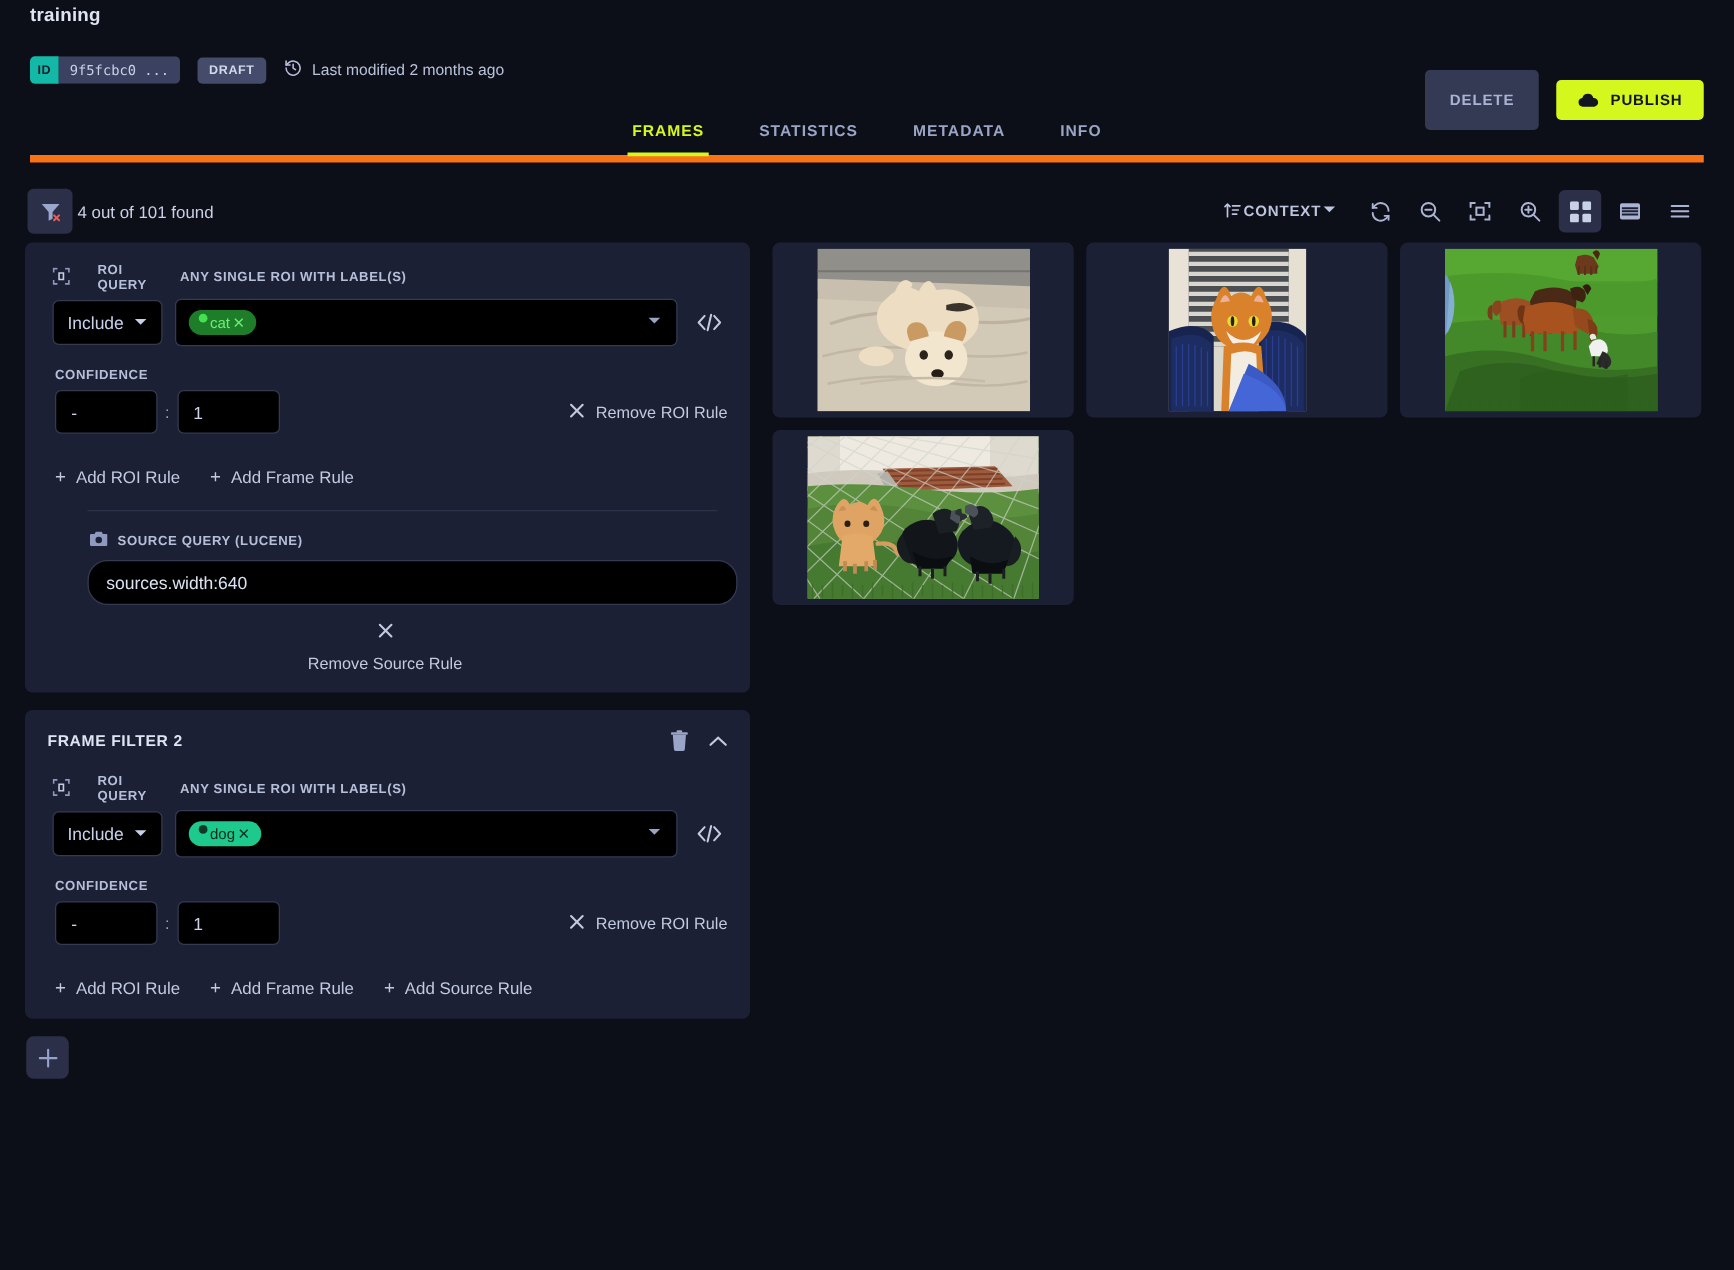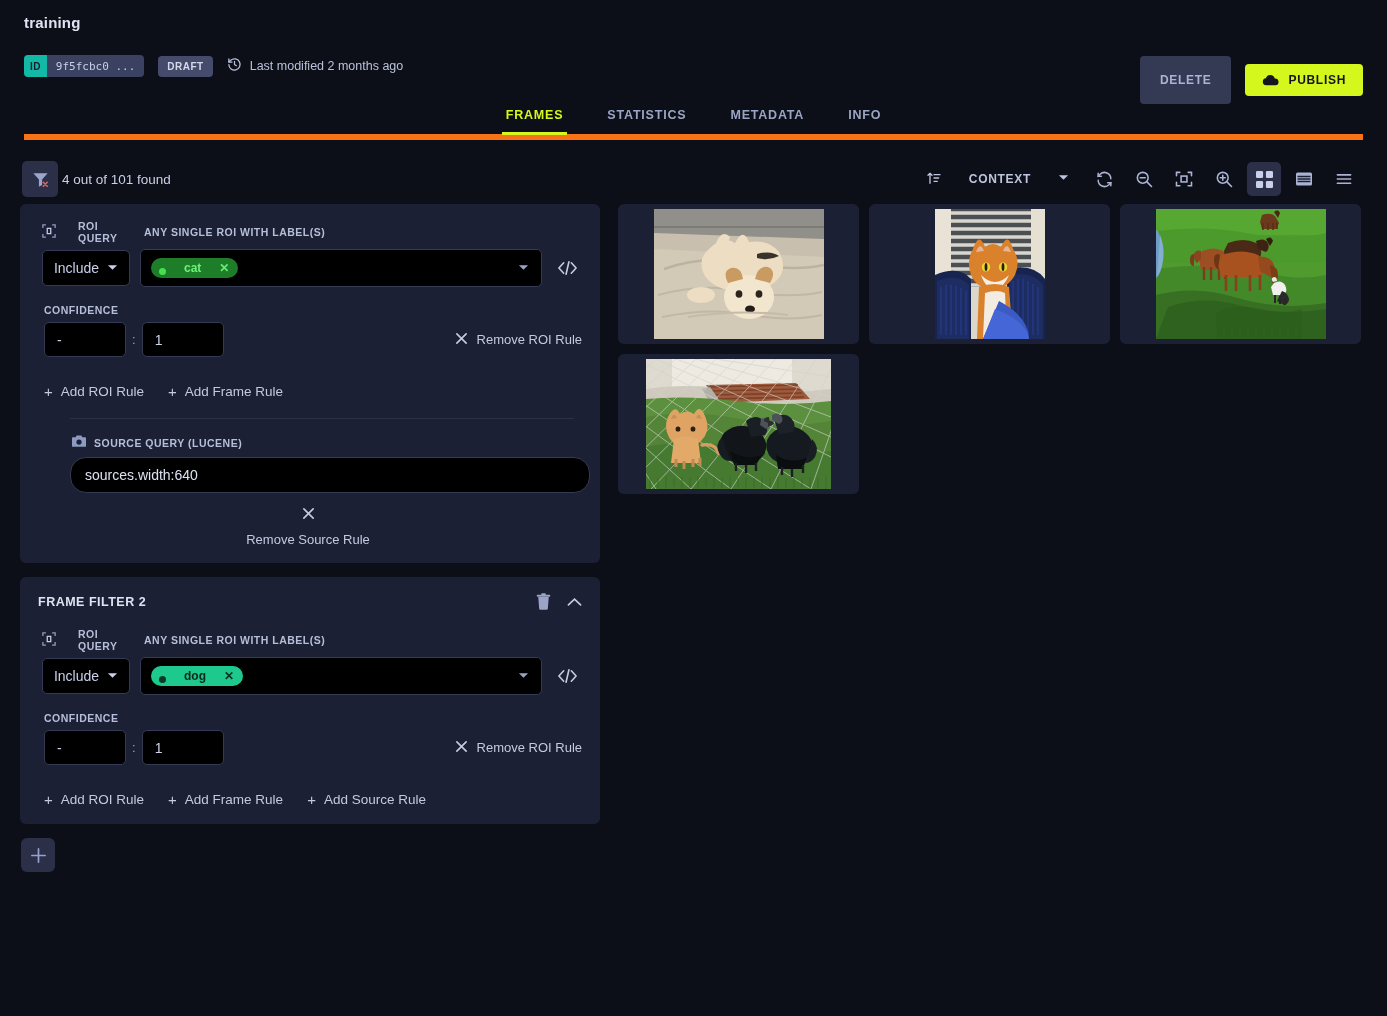--- a/index.html
+++ b/index.html
@@ -5,21 +5,21 @@
   * { box-sizing: border-box; margin: 0; padding: 0; }
   html, body {
     width: 1387px; height: 1016px;
     background: #0d0f18;
     font-family: "Liberation Sans", sans-serif;
     color: #c3cbe3;
     overflow: hidden;
   }
 
   
-  .header { padding: 14px 24px 0 24px; position: relative; }
+  .header { padding: 4px 24px 0 24px; position: relative; }
   .proj-title {
     font-size: 15px; font-weight: bold; color: #dfe4f2; letter-spacing: .2px;
   }
   .meta-row {
     display: flex; align-items: center; gap: 14px; margin-top: 23px; height: 24px;
   }
   .id-badge {
     display: flex; align-items: center; height: 22px; border-radius: 4px; overflow: hidden;
   }
   .id-badge .k {
@@ -74,21 +74,21 @@
     padding: 22px 26px 0 22px; height: 56px;
   }
   .toolbar-left { display: flex; align-items: center; gap: 4px; }
   .filter-btn {
     width: 36px; height: 36px; background: #2b3048; border-radius: 5px;
     display: flex; align-items: center; justify-content: center; cursor: pointer;
   }
   .found-text { font-size: 13.5px; color: #c8cfe6; }
   .toolbar-right { display: flex; align-items: center; gap: 6px; }
   .ctx-sort {
-    display: flex; align-items: center; gap: 27px; font-size: 12px; font-weight: bold;
+    display: flex; align-items: center; gap: 1px; font-size: 12px; font-weight: bold;
     letter-spacing: .7px; color: #bcc4de; cursor: pointer; margin-right: 12px;
   }
   .ticon {
     width: 34px; height: 34px; display: flex; align-items: center; justify-content: center;
     border-radius: 5px; cursor: pointer;
   }
   .ticon.active { background: #2b3048; }
 
   
   .main { display: flex; padding: 8px 0 0 0; height: 790px; }
@@ -121,22 +121,22 @@
   .select-include {
     width: 88px; height: 36px; background: #000; border: 1px solid #343a52;
     border-radius: 5px; display: flex; align-items: center; justify-content: center;
     gap: 8px; font-size: 14px; color: #c9d1ea; cursor: pointer;
   }
   .multiselect {
     flex: 1; height: 38px; background: #000; border: 1px solid #343a52; border-radius: 5px;
     display: flex; align-items: center; padding: 0 10px; position: relative; cursor: pointer;
   }
   .chip {
-    display: flex; align-items: flex-end; gap: 18px; border-radius: 11px;
-    padding: 3px 9px 3px 8px; font-size: 12px; font-weight: bold;
+    display: flex; align-items: flex-start; gap: 2px; border-radius: 11px;
+    padding: 3px 9px 3px 8px; font-size: 12px;
   }
   .chip .dot { width: 7px; height: 7px; border-radius: 50%; }
   .chip .x { font-size: 12px; opacity: .95; cursor: pointer; }
   .ms-caret { position: absolute; right: 12px; }
   .code-btn { width: 30px; display: flex; align-items: center; justify-content: center; cursor: pointer; }
 
   .conf-label { font-size: 10.5px; font-weight: bold; letter-spacing: .5px;
     color: #b6bfd9; margin: 17px 0 6px 10px; }
   .conf-row { display: flex; align-items: center; padding-left: 10px; }
   .conf-input {

